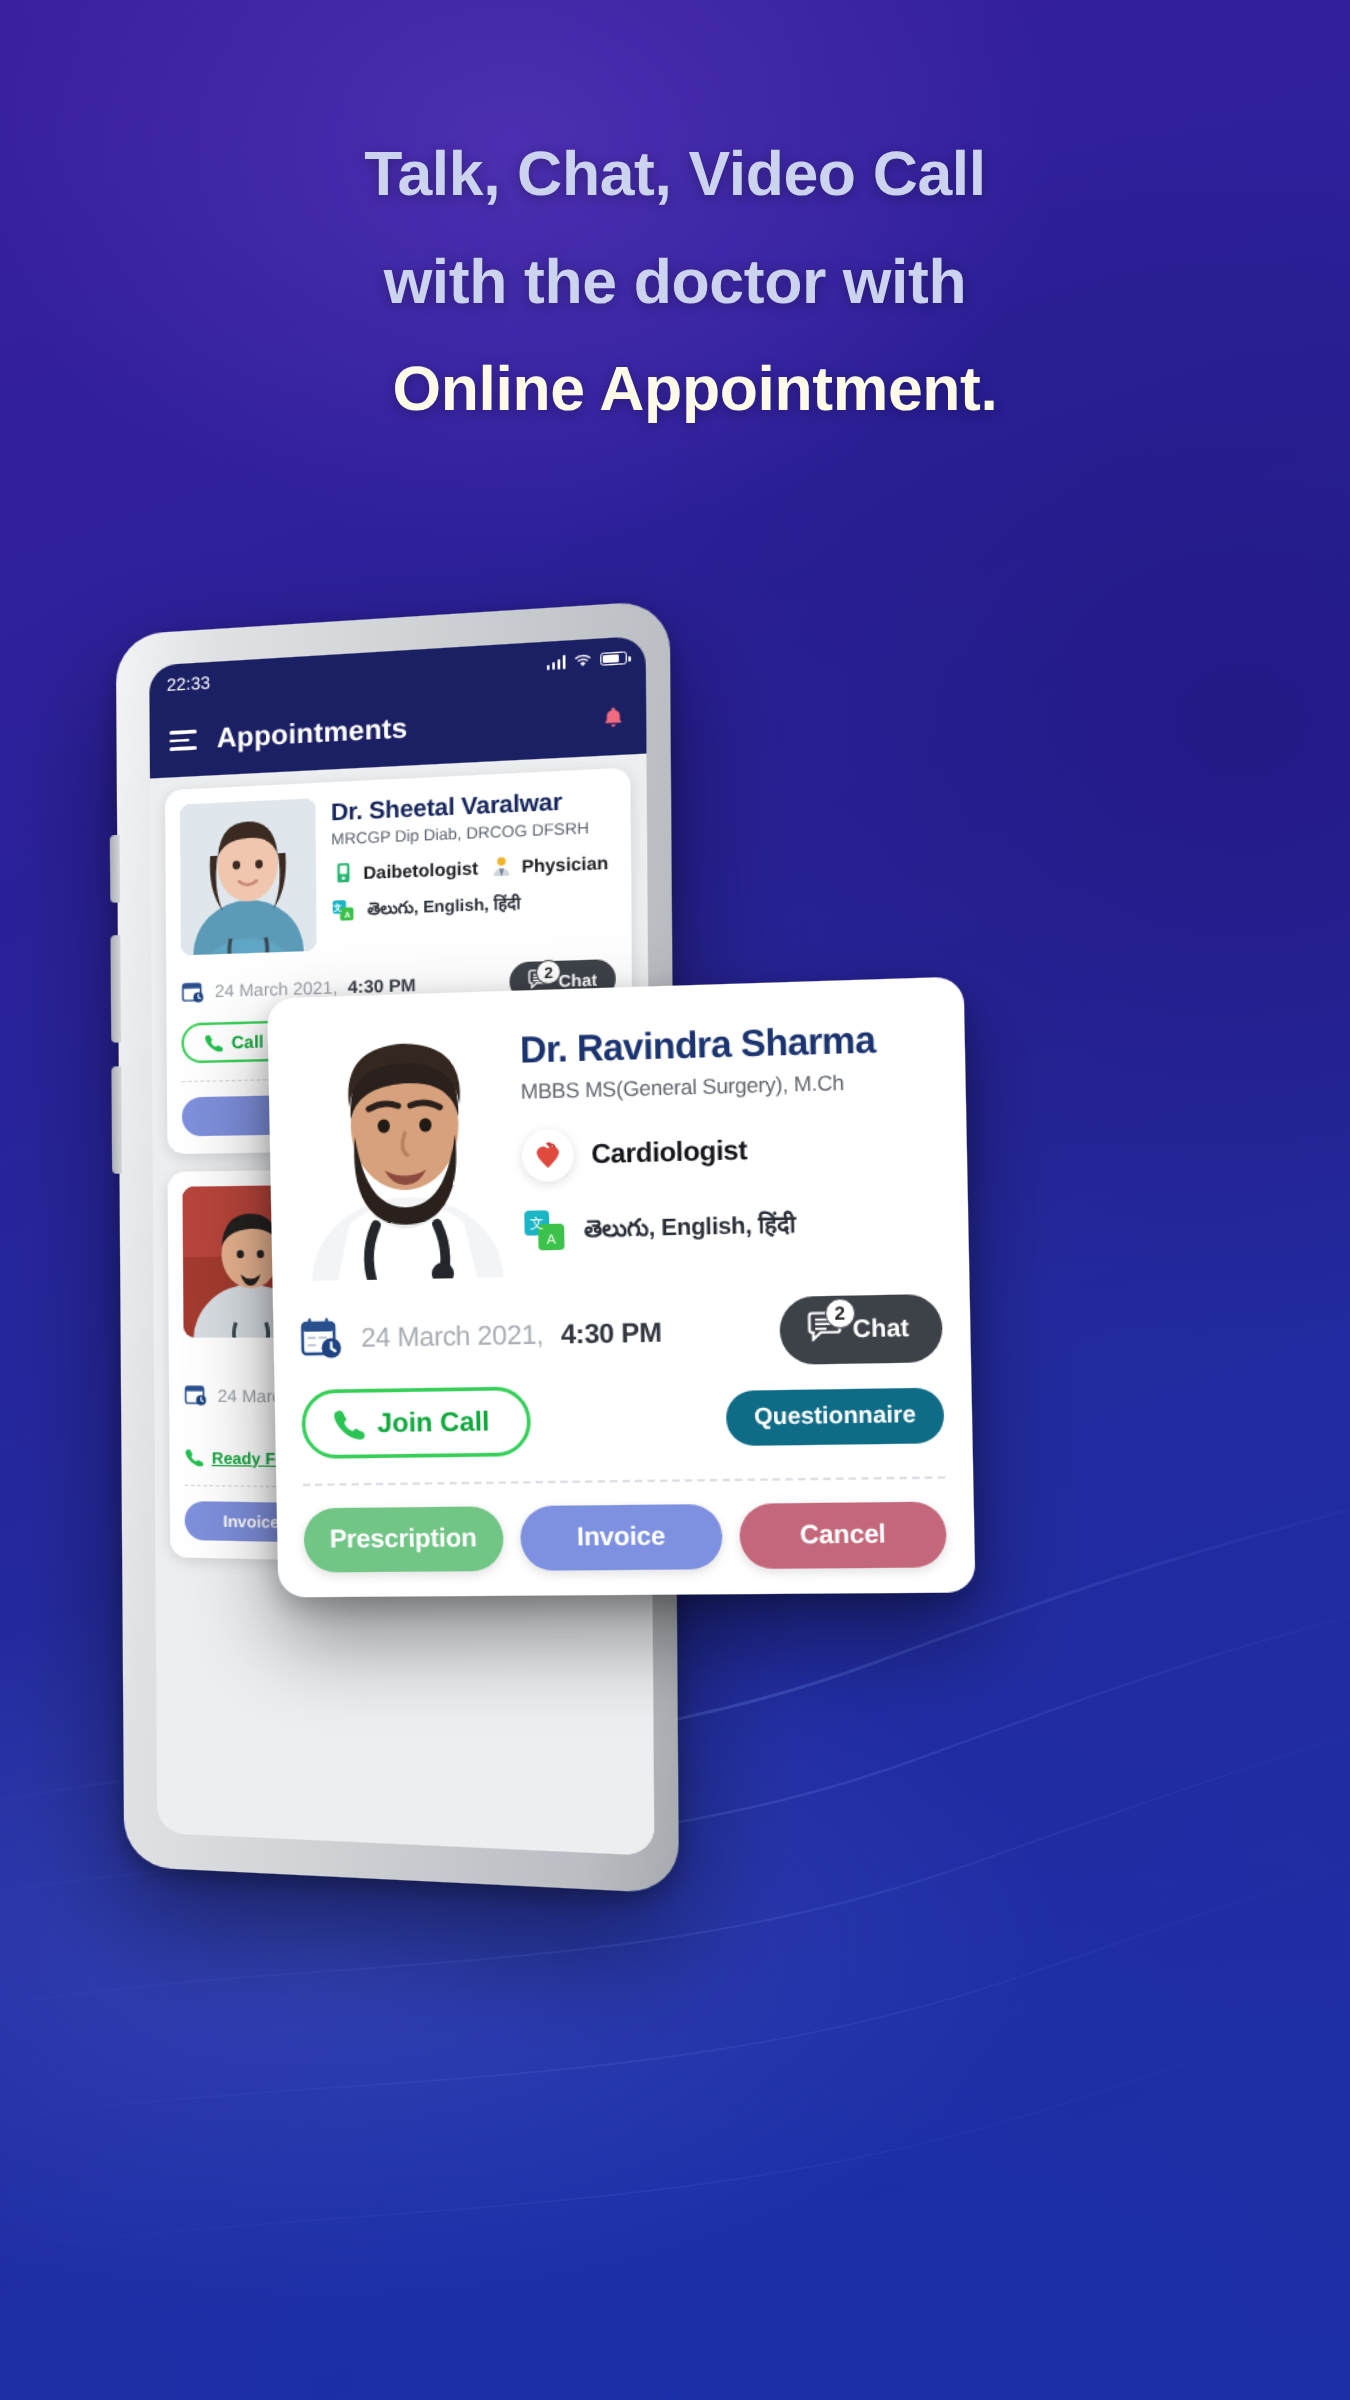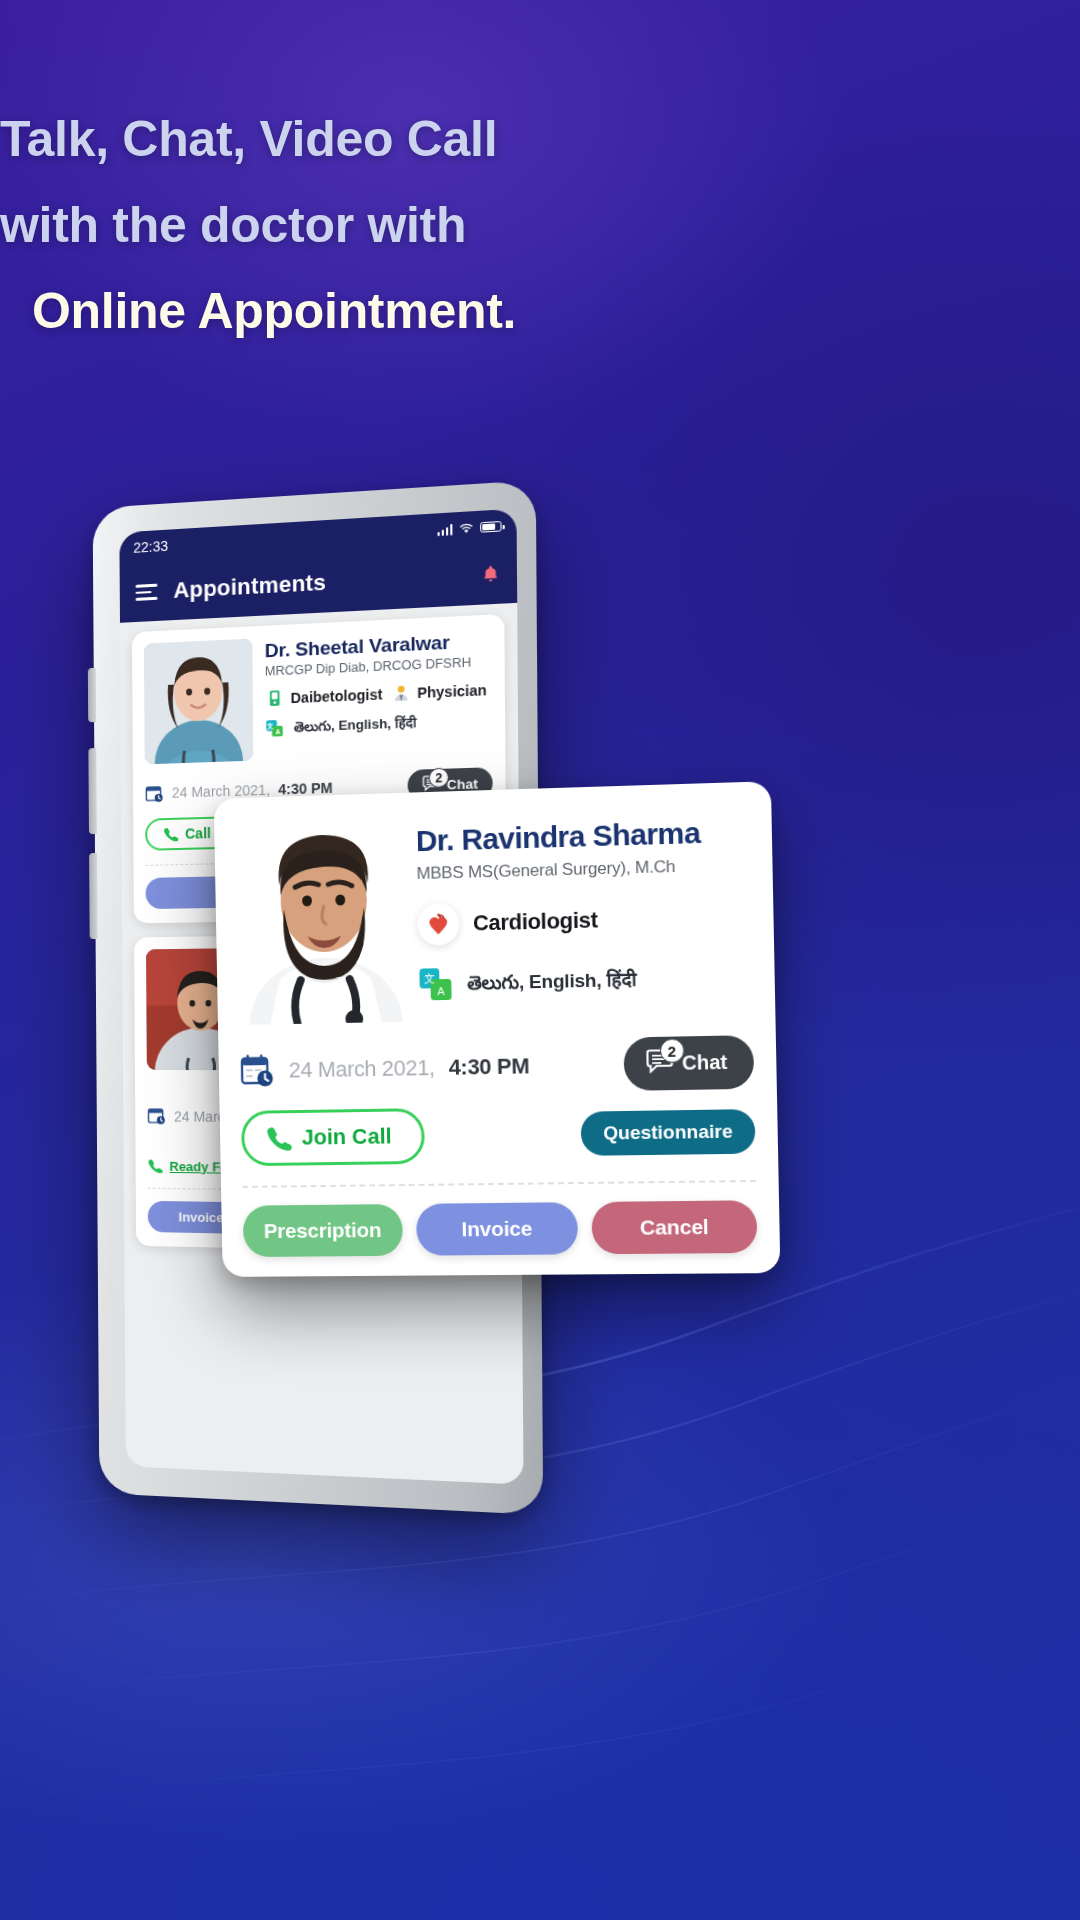--- a/index.html
+++ b/index.html
@@ -17,21 +17,21 @@
       radial-gradient(ellipse 700px 520px at 38% 6%, #4b2fb0 0%, rgba(75,47,176,0) 62%),
       radial-gradient(ellipse 900px 760px at 92% 30%, #241a86 0%, rgba(36,26,134,0) 65%),
       radial-gradient(ellipse 1200px 900px at 50% 100%, #1b2fa8 0%, rgba(27,47,168,0) 70%),
       linear-gradient(160deg,#3a1f9e 0%, #2a209a 30%, #222a9e 60%, #1e2fa6 100%);
   }
   .glow-lines { position:absolute; inset:0; opacity:.55; }
 
   
   .headline {
     position:absolute; top:96px; left:0; right:0;
-    text-align:left;
+    text-align:center;
     z-index:8;
   }
   .headline .ln {
     display:block;
     font-size:50px;
     line-height:86px;
     font-weight:bold;
     letter-spacing:-.3px;
     color:#ccd3ee;
     text-shadow:0 2px 10px rgba(0,0,0,.28);

